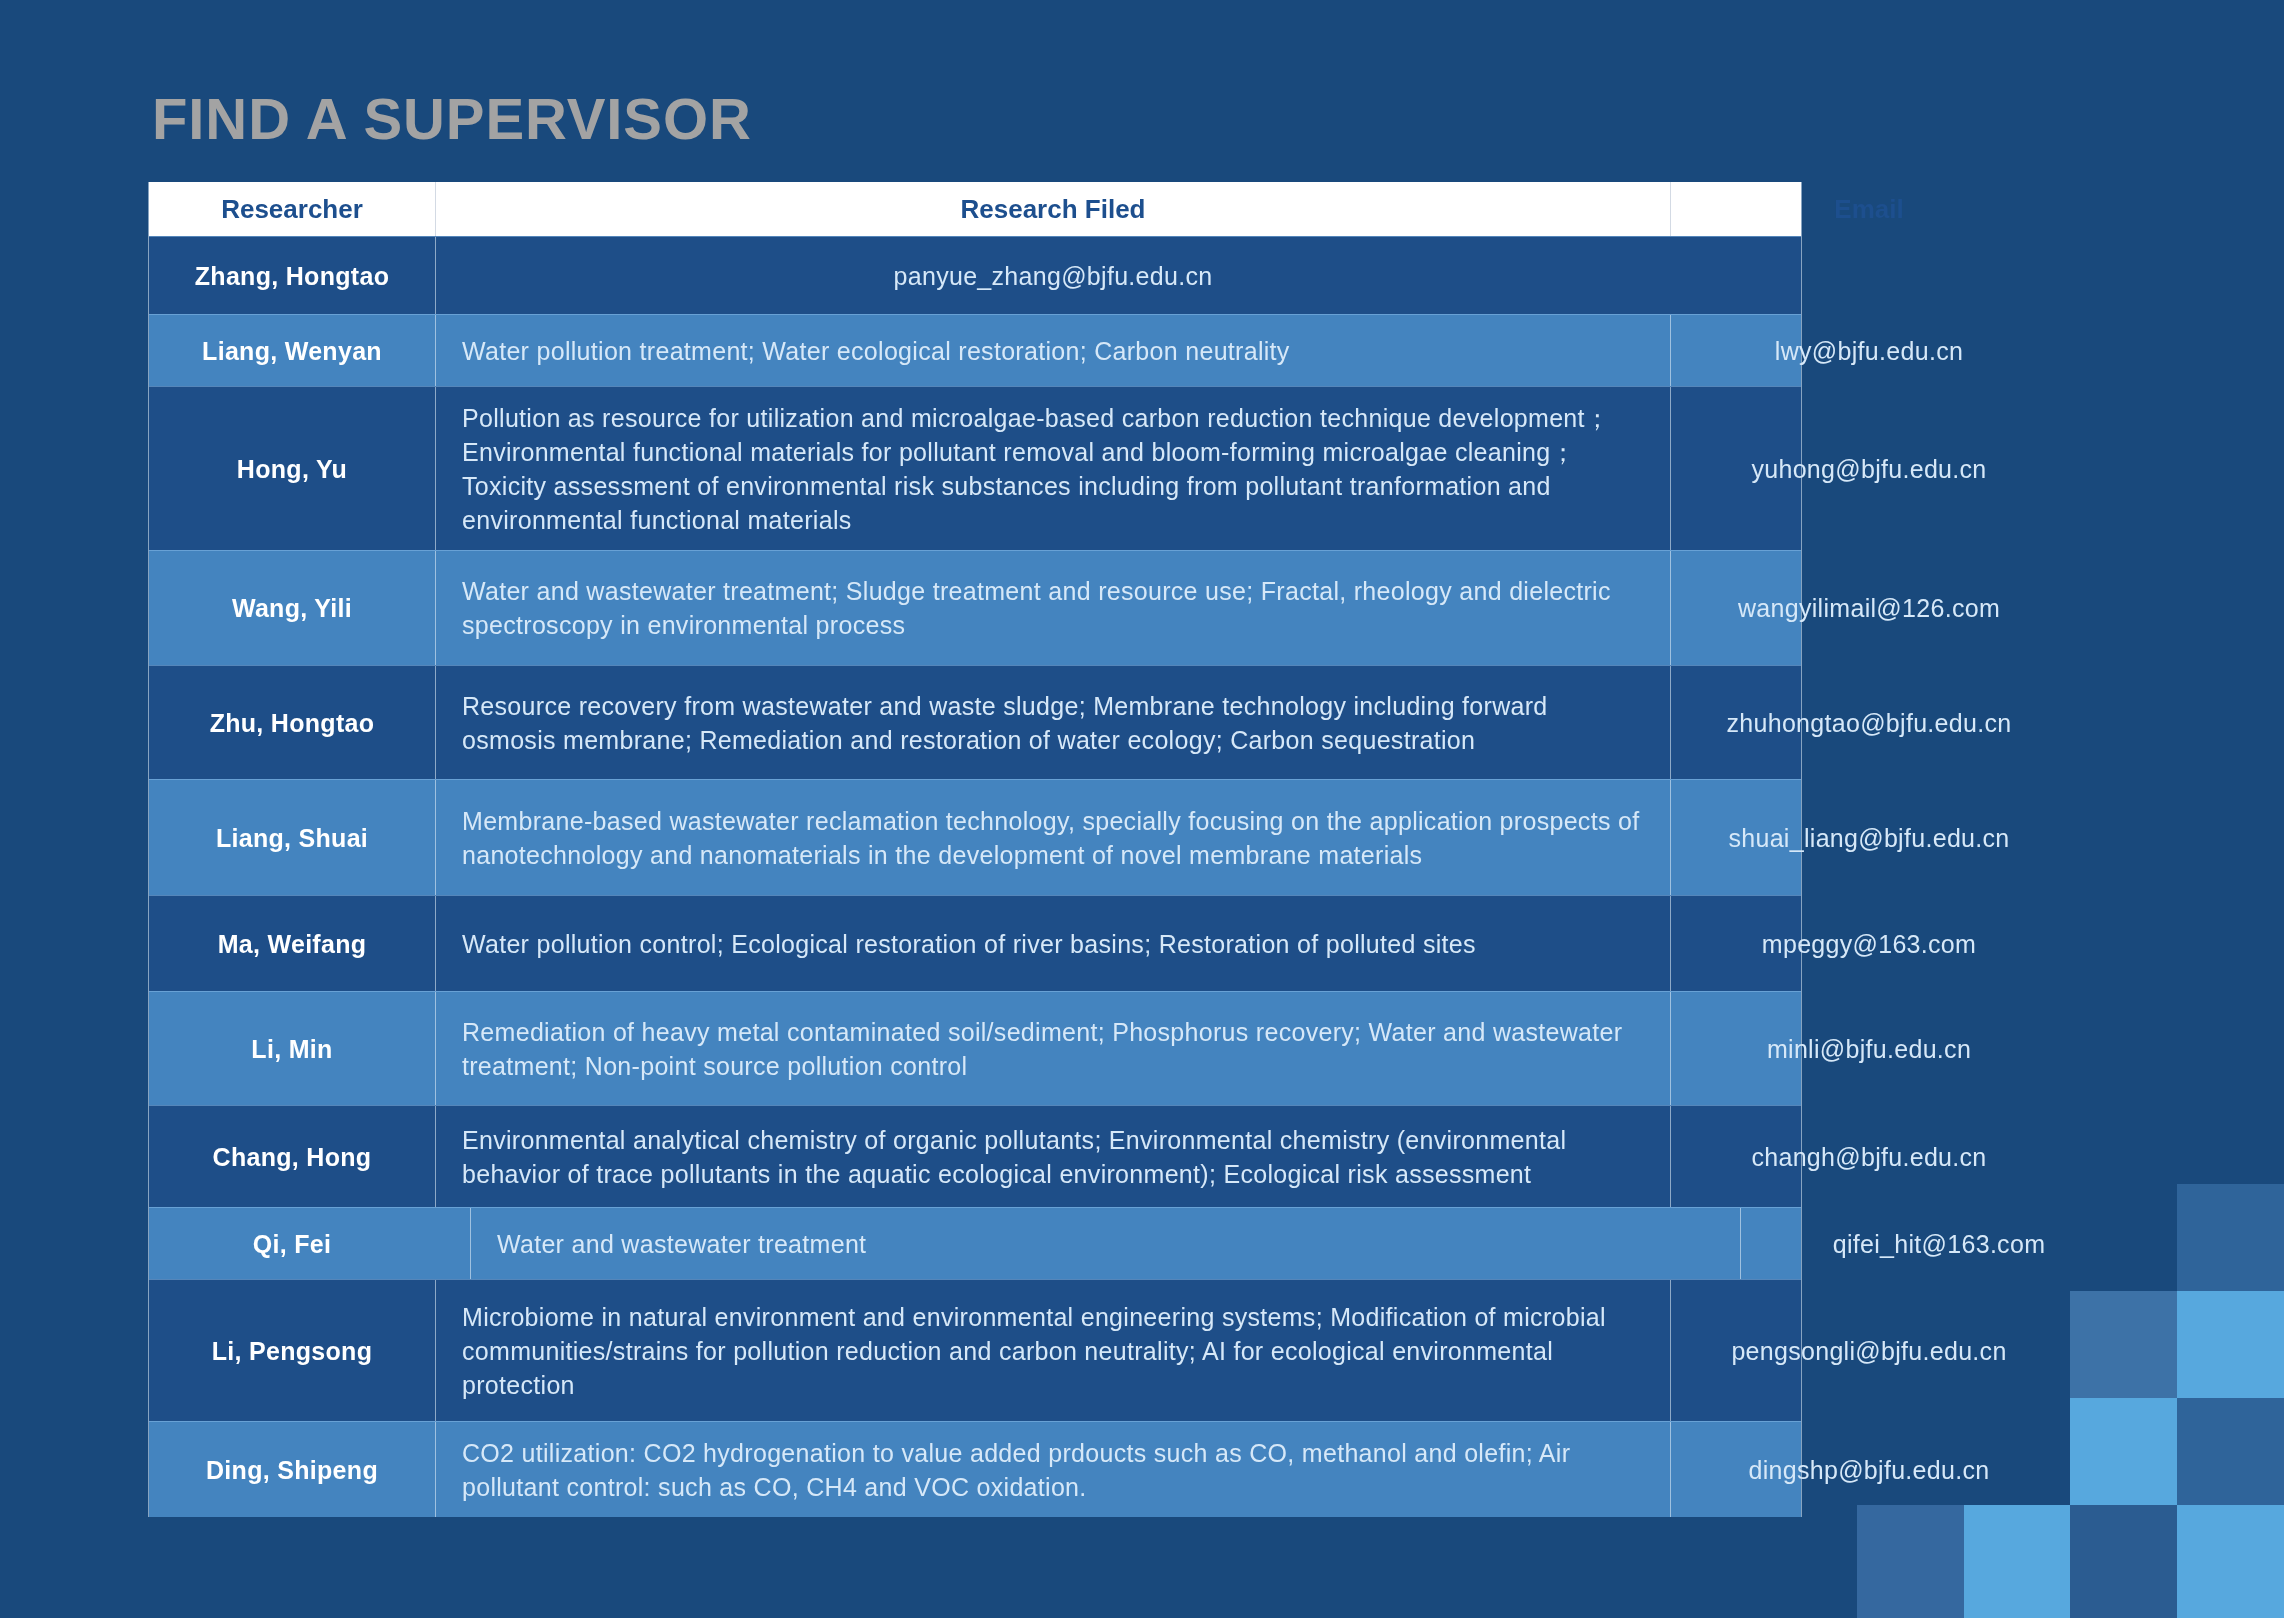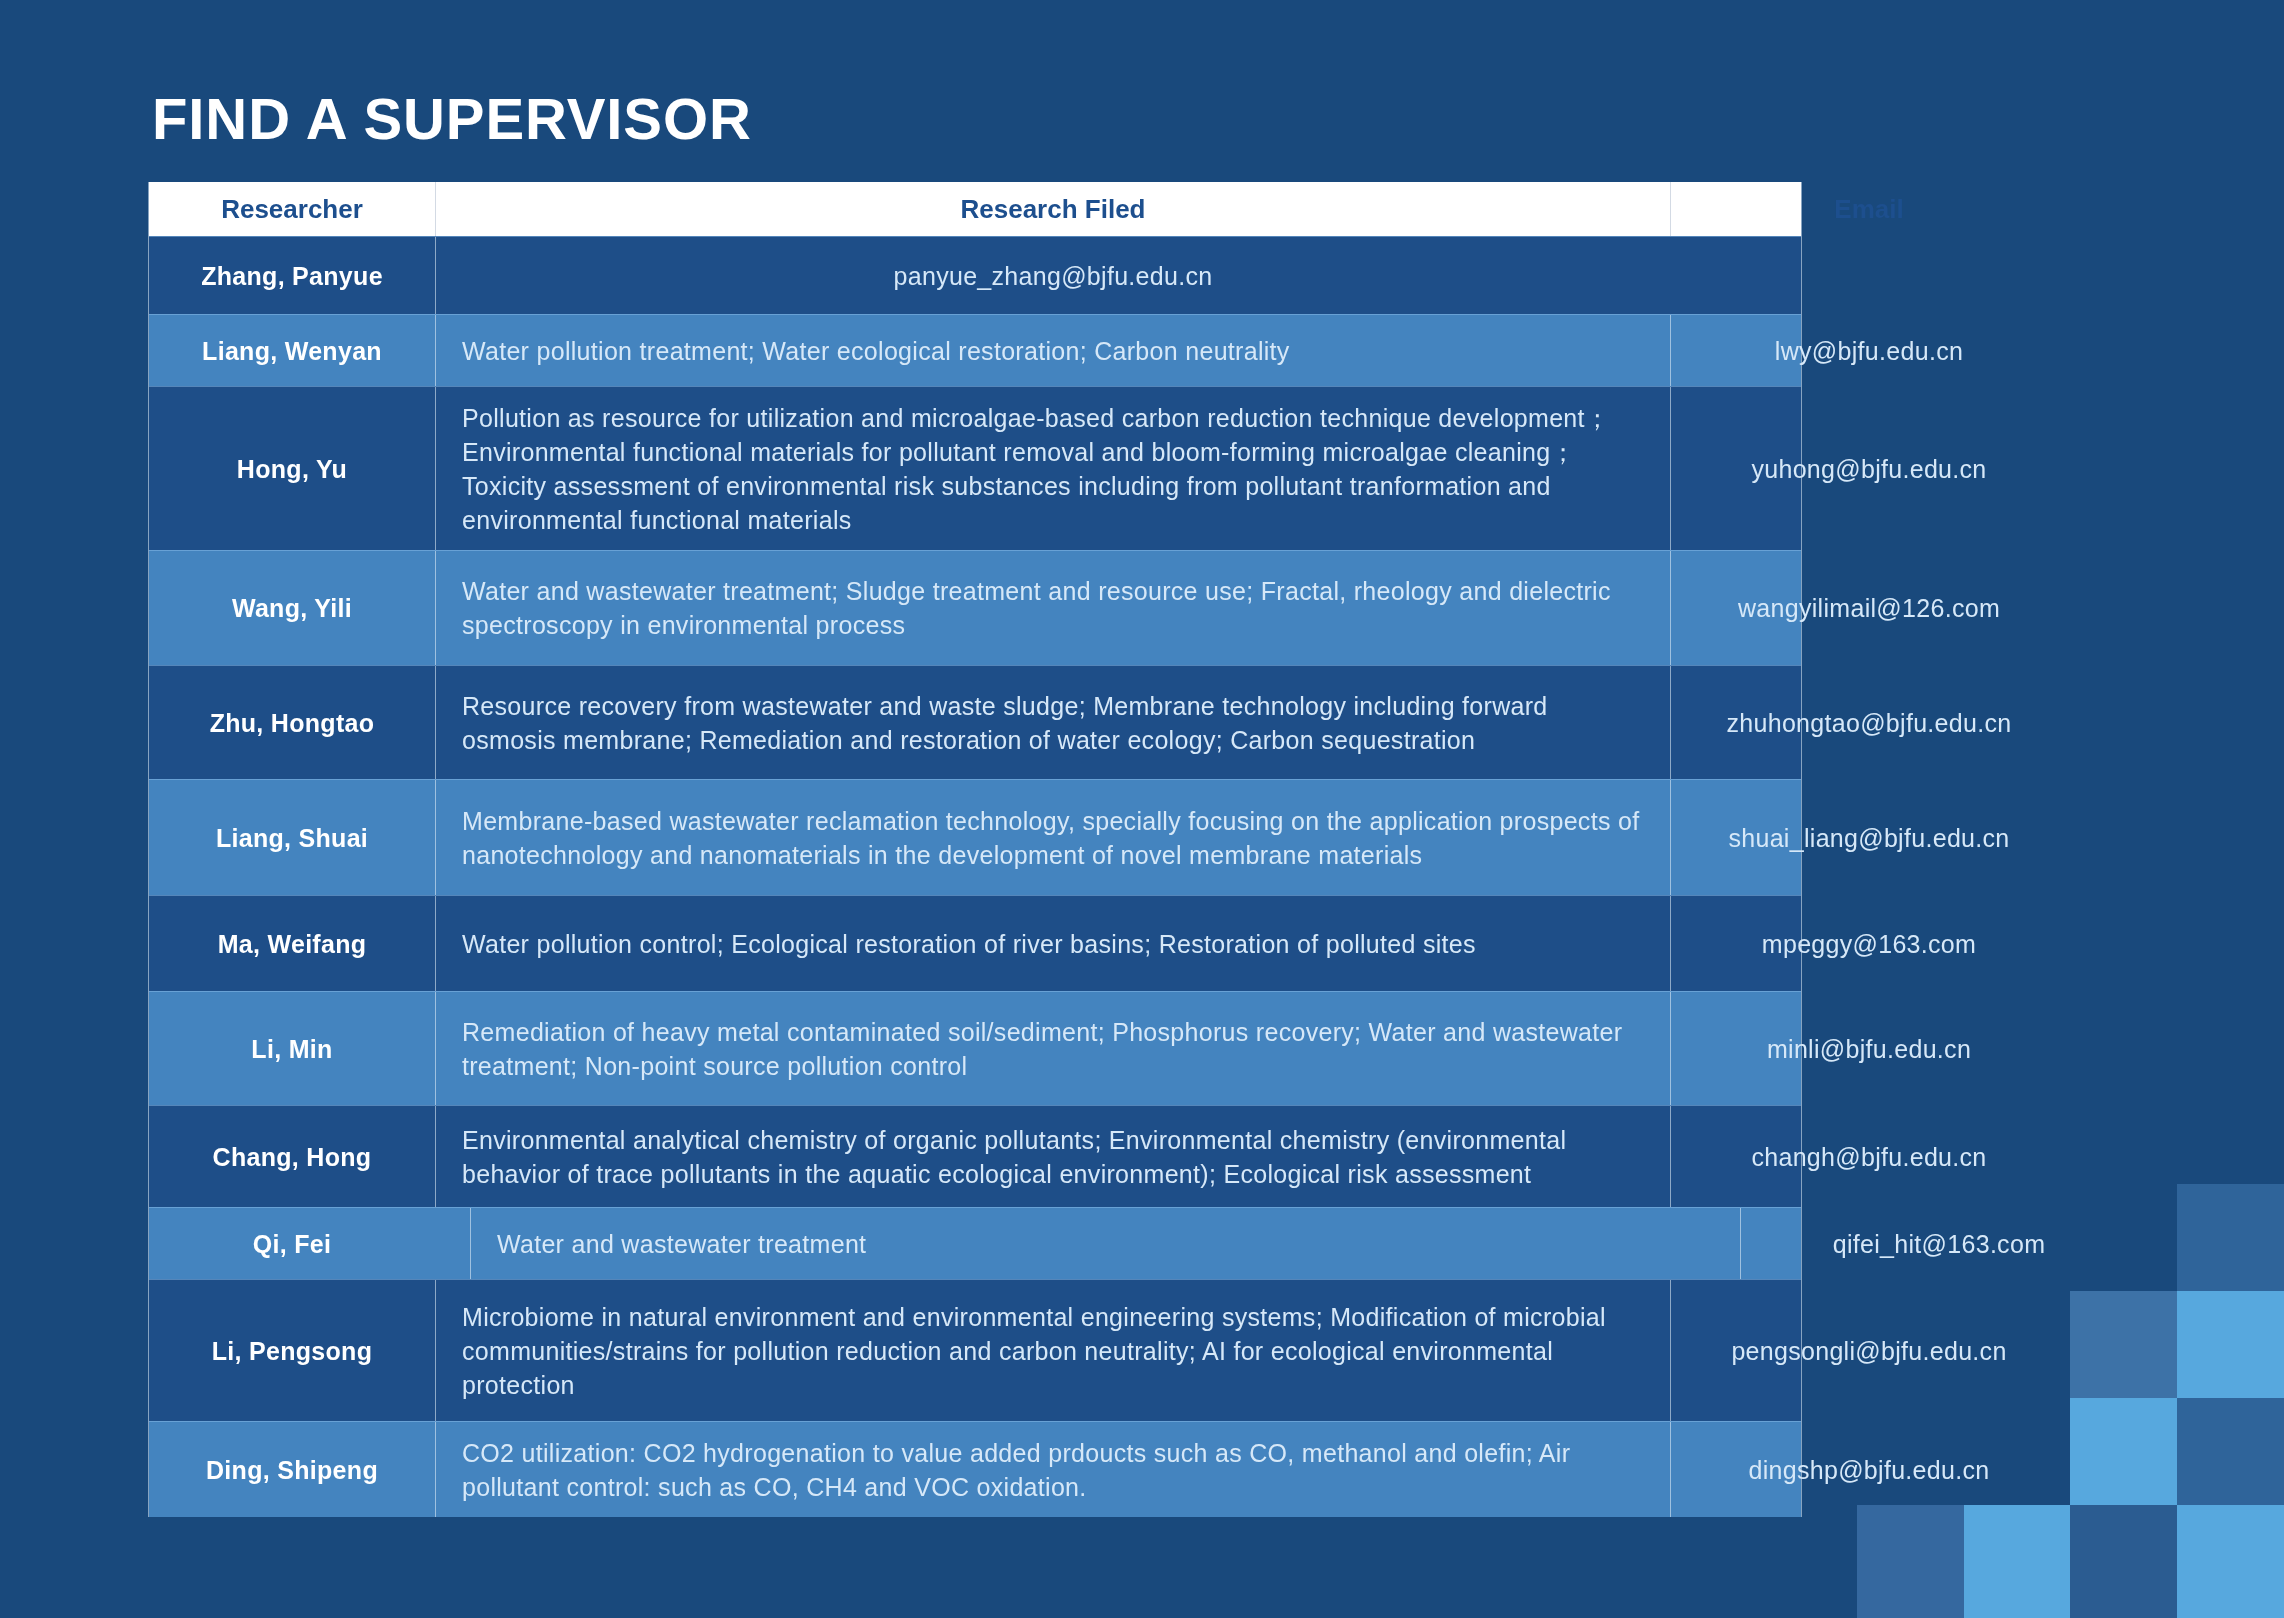--- a/index.html
+++ b/index.html
@@ -9,21 +9,21 @@
     background:var(--page-bg,#19497c);
     overflow:hidden;
     font-family:"Liberation Sans","DejaVu Sans",sans-serif;
   }
   
   .decor-square{position:absolute;}
   
   .title{
     position:absolute;left:152px;top:85px;margin:0;
     font-size:58px;font-weight:700;letter-spacing:0.9px;
-    color:#ffffff;white-space:nowrap;
+    color:#a3a3a3;white-space:nowrap;
   }
   
   .table{
     position:absolute;left:148px;top:182px;width:1654px;
     border-left:1.8px solid rgba(225,238,250,0.55);
     border-right:1.8px solid rgba(225,238,250,0.55);
     box-sizing:border-box;
   }
   .thead{
     display:grid;grid-template-columns:286px 1235px 397px;
@@ -88,21 +88,21 @@
   <h1 class="title">FIND A SUPERVISOR</h1>
 
   <div class="table">
     <div class="thead">
       <div class="cell">Researcher</div>
       <div class="cell">Research Filed</div>
       <div class="cell">Email</div>
     </div>
     <div id="tbody">
   <div class="trow">
-    <div class="cell name">Zhang, Panyue</div>
+    <div class="cell name">Zhang, Hongtao</div>
     <div class="cell email">panyue_zhang@bjfu.edu.cn</div>
   </div>
 
   <div class="trow">
     <div class="cell name">Liang, Wenyan</div>
     <div class="cell field">Water pollution treatment; Water ecological restoration; Carbon neutrality</div>
     <div class="cell email">lwy@bjfu.edu.cn</div>
   </div>
 
   <div class="trow">

